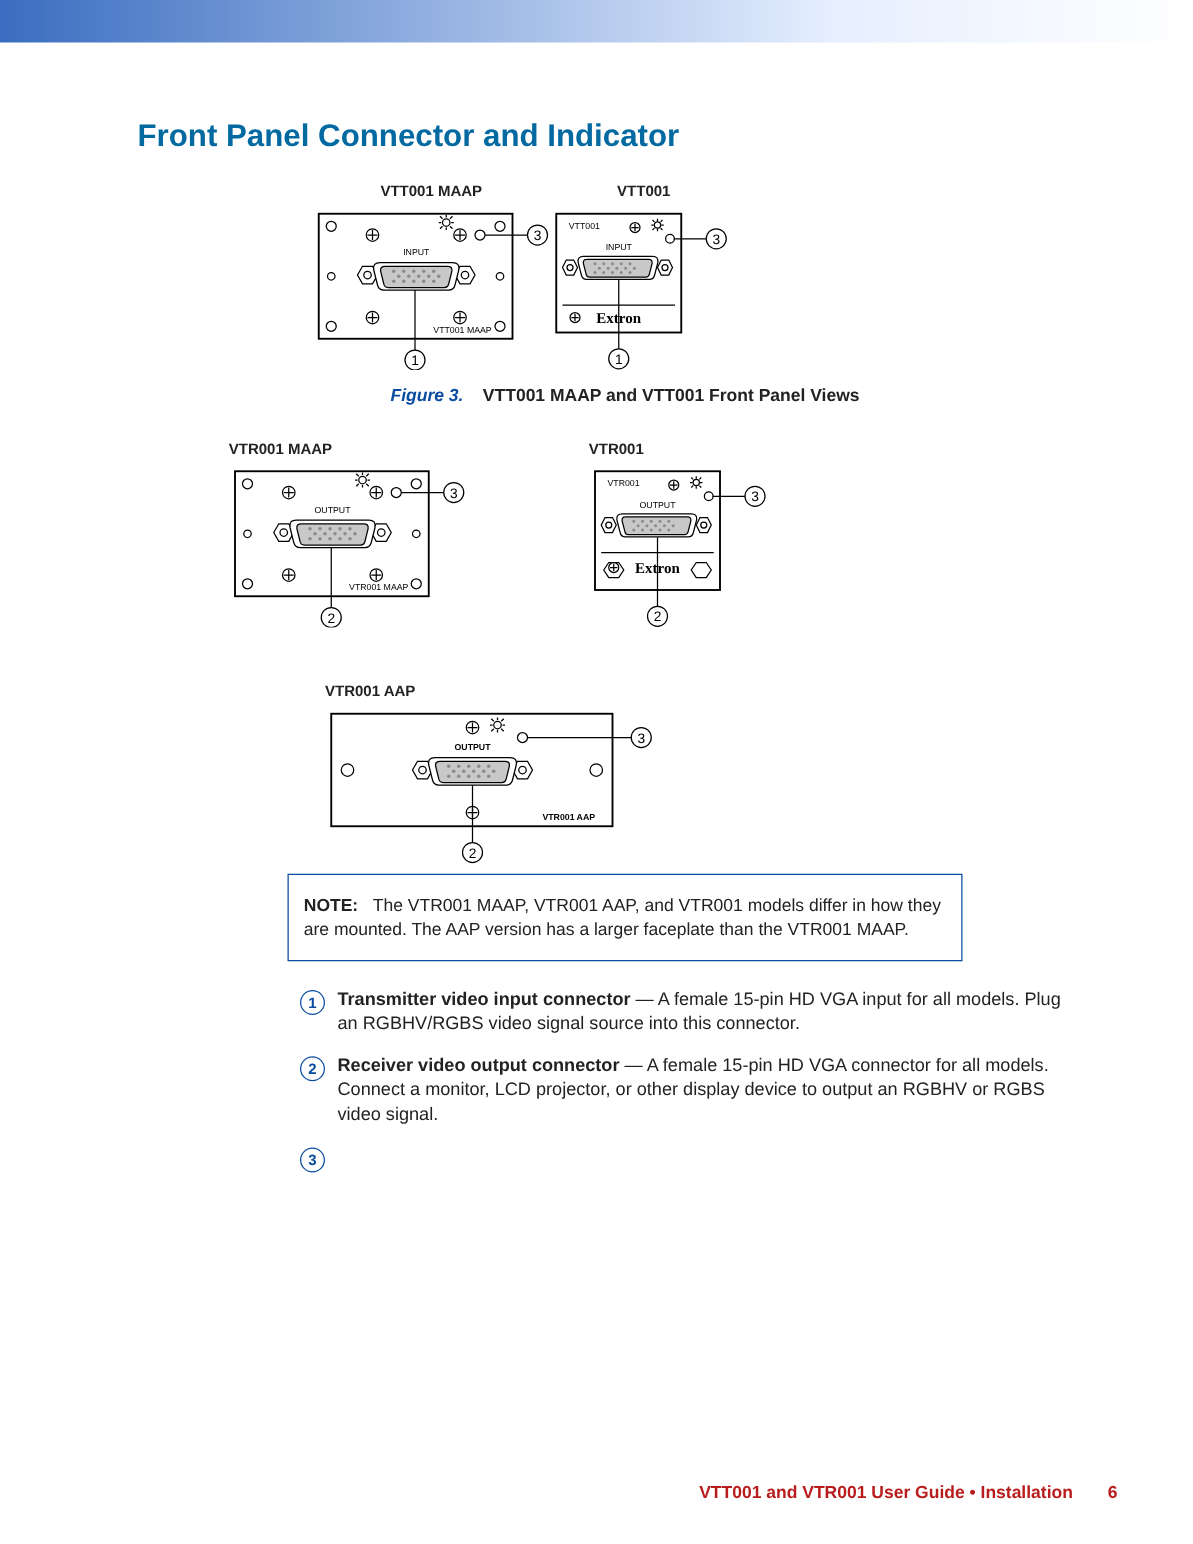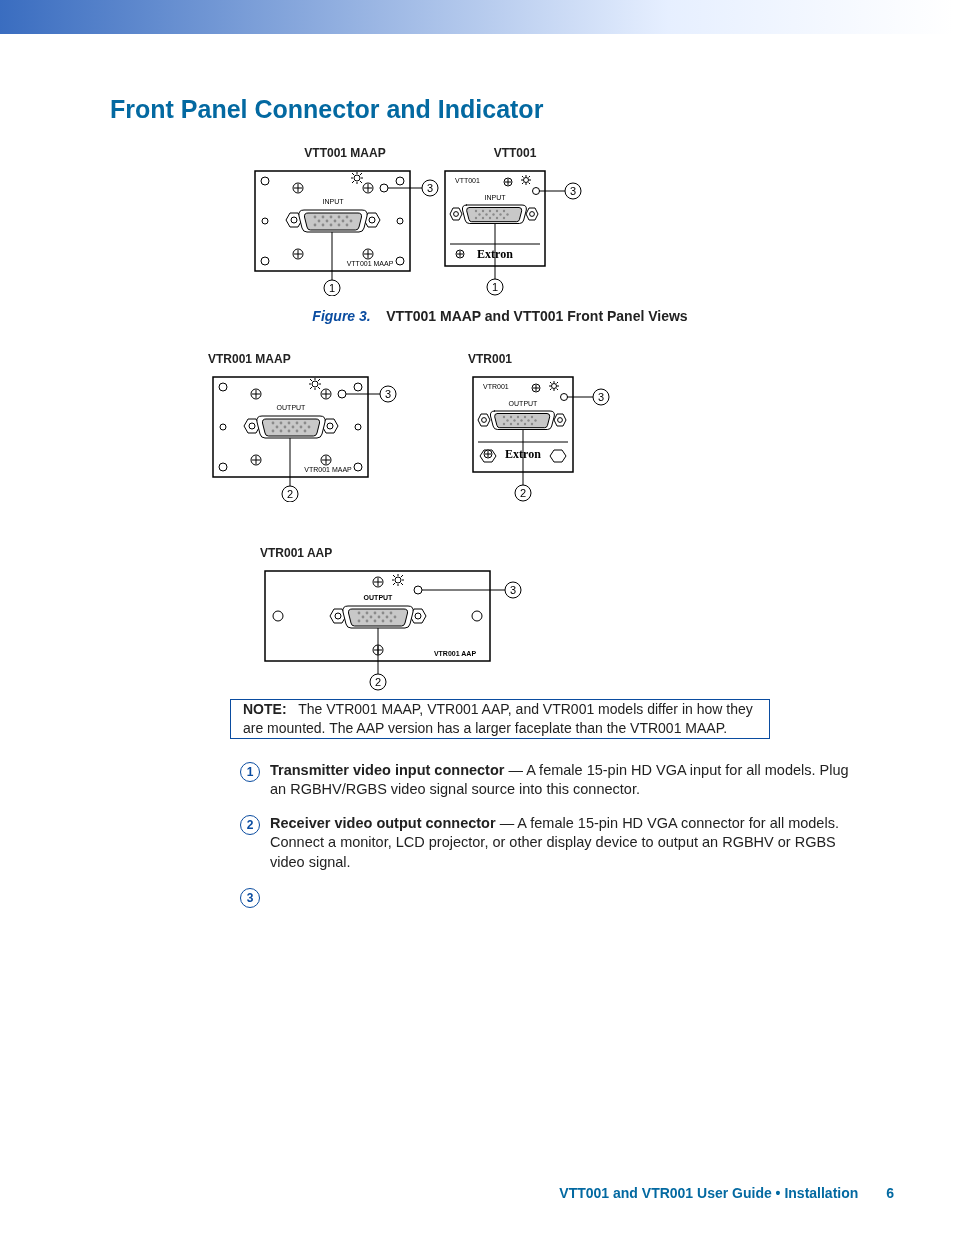--- a/index.html
+++ b/index.html
@@ -43,21 +43,21 @@
   }
   .caption {
     text-align: center;
     margin: 12px 0 28px 0;
     font-size: 14px;
   }
   .caption .fig-num { color: #0a4ca0; font-weight: 700; font-style: italic; }
   .caption .fig-txt { font-weight: 700; }
   .note-box {
     border: 1px solid #0a4ca0;
-    padding: 0 12px;
+    padding: 15px 12px;
     margin: 8px 120px 22px 120px;
     font-size: 14px;
     line-height: 1.35;
   }
   .note-box .note-lbl { font-weight:700; }
   .callout-list { margin-left: 130px; margin-right: 40px; }
   .callout-item {
     display: flex;
     gap: 10px;
     margin-bottom: 14px;
@@ -74,21 +74,21 @@
     font-size: 12px; font-weight:700;
     margin-top: 1px;
   }
   .callout-body .lead { font-weight:700; }
   .footer {
     position: absolute;
     bottom: 34px;
     right: 60px;
     font-size: 14px;
     font-weight: 700;
-    color: #0369a1;
+    color: #b91c1c;
   }
   .footer .pagenum { margin-left: 24px; }
   
   svg { display:block; }
   .hole { fill:#fff; stroke:#000; stroke-width:1; }
   .hexhole { fill:#fff; stroke:#000; stroke-width:1; }
   .pinhole { fill:#8a8a8a; }
   .screw  { fill:#fff; stroke:#000; stroke-width:1; }
   .txt { font-family: Arial, Helvetica, sans-serif; font-size:9px; }
   .brand { font-family: Georgia, 'Times New Roman', serif; font-weight:700; font-size:12px; }
@@ -258,21 +258,21 @@
       </svg>
     </div>
   </div>
 
   <div class="caption">
     <span class="fig-num">Figure 3.</span>
     &nbsp;&nbsp;
     <span class="fig-txt">VTT001 MAAP and VTT001 Front Panel Views</span>
   </div>
 
-  <div class="figs-row" style="margin-left:98px; gap:70px;">
+  <div class="figs-row" style="margin-left:73px; gap:98px;">
 
     <div class="fig-col" style="align-items:flex-start;">
       <div class="fig-label">VTR001 MAAP</div>
       <svg width="190" height="130">
         <rect x="5" y="5" width="155" height="100" fill="#fff" stroke="#000" stroke-width="1.5"></rect>
         <circle class="hole" cx="15" cy="15" r="4"></circle>
           <circle class="hole" cx="150" cy="15" r="4"></circle>
         <circle class="hole" cx="15" cy="95" r="4"></circle>
           <circle class="hole" cx="150" cy="95" r="4"></circle>
         <circle class="screw" cx="48" cy="22" r="5"></circle>

